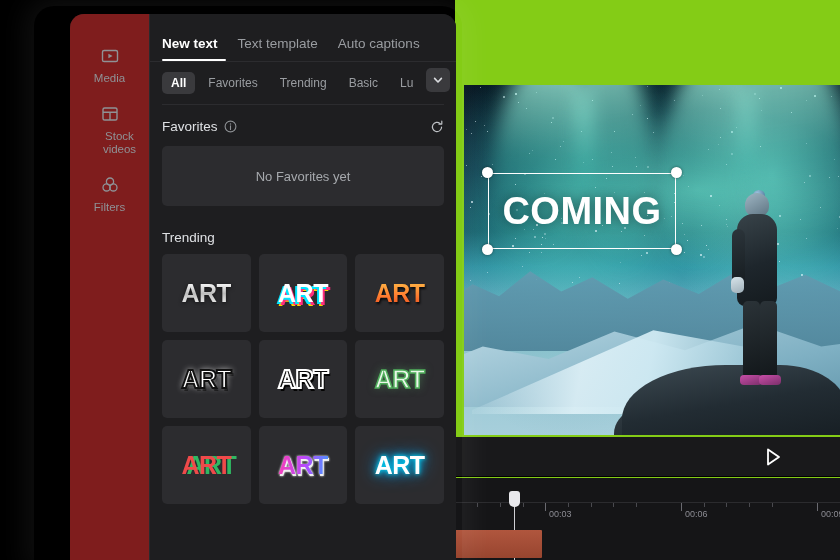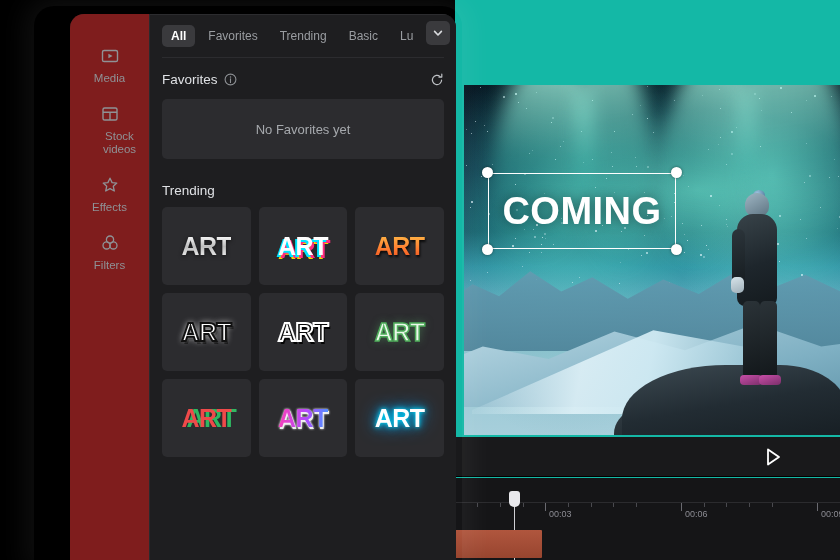--- a/index.html
+++ b/index.html
@@ -8,21 +8,21 @@
     width: 840px; height: 560px;
     background: #000;
     font-family: "Liberation Sans", sans-serif;
     overflow: hidden;
   }
   #app { position: relative; width: 840px; height: 560px; background: #000; }
 
   
   .editor-right {
     position: absolute; left: 455px; top: 0; width: 385px; height: 560px;
-    background: #14b8a6;
+    background: #84cc16;
   }
   .preview-stage {
     position: absolute; left: 9px; top: 85px; width: 376px; height: 350px;
     background: #0d0d0f; overflow: hidden;
   }
   .video-canvas {
     position: absolute; inset: 0;
     background:
       radial-gradient(ellipse 120% 60% at 62% 30%, rgba(130,255,225,0.55) 0%, rgba(60,200,190,0.18) 38%, rgba(0,0,0,0) 70%),
       radial-gradient(ellipse 55% 85% at 28% 34%, rgba(120,250,220,0.38) 0%, rgba(20,90,110,0.05) 60%, rgba(0,0,0,0) 80%),
@@ -452,44 +452,41 @@
             <line x1="10" y1="8.2" x2="10" y2="16" stroke="currentColor" stroke-width="1.4"></line>
           </svg>
         </span>
         <span class="nav-label" style="white-space:pre-line;margin-left:20px;">Stock
 videos</span>
       </div>
 
 
 
 
-      <div class="nav-item">
-        <span class="nav-icon">
-          <svg width="20" height="20" viewBox="0 0 20 20">
-            <path d="M10 3.2 L12.1 7.6 L16.8 8.1 L13.3 11.3 L14.3 16 L10 13.6 L5.7 16 L6.7 11.3 L3.2 8.1 L7.9 7.6 Z" fill="none" stroke="currentColor" stroke-width="1.3" stroke-linejoin="round"></path>
-          </svg>
-        </span>
-        <span class="nav-label">Effects</span>
-      </div>
 
 
       <div class="nav-item">
         <span class="nav-icon">
           <svg width="20" height="20" viewBox="0 0 20 20">
             <circle cx="10" cy="6.6" r="3.6" fill="none" stroke="currentColor" stroke-width="1.3"></circle>
             <circle cx="6.6" cy="12.4" r="3.6" fill="none" stroke="currentColor" stroke-width="1.3"></circle>
             <circle cx="13.4" cy="12.4" r="3.6" fill="none" stroke="currentColor" stroke-width="1.3"></circle>
           </svg>
         </span>
         <span class="nav-label">Filters</span>
       </div>
     </div>
 
     <div class="panel">
 
+      <div class="tabs">
+        <div class="tab active">New text</div>
+        <div class="tab">Text template</div>
+        <div class="tab">Auto captions</div>
+      </div>
       <div class="tabs-rule"></div>
 
       <div class="chips">
         <div class="chip active">All</div>
         <div class="chip">Favorites</div>
         <div class="chip">Trending</div>
         <div class="chip">Basic</div>
         <div class="chip">Lu</div>
         <div class="chip-more">
           <svg width="12" height="12" viewBox="0 0 12 12">

